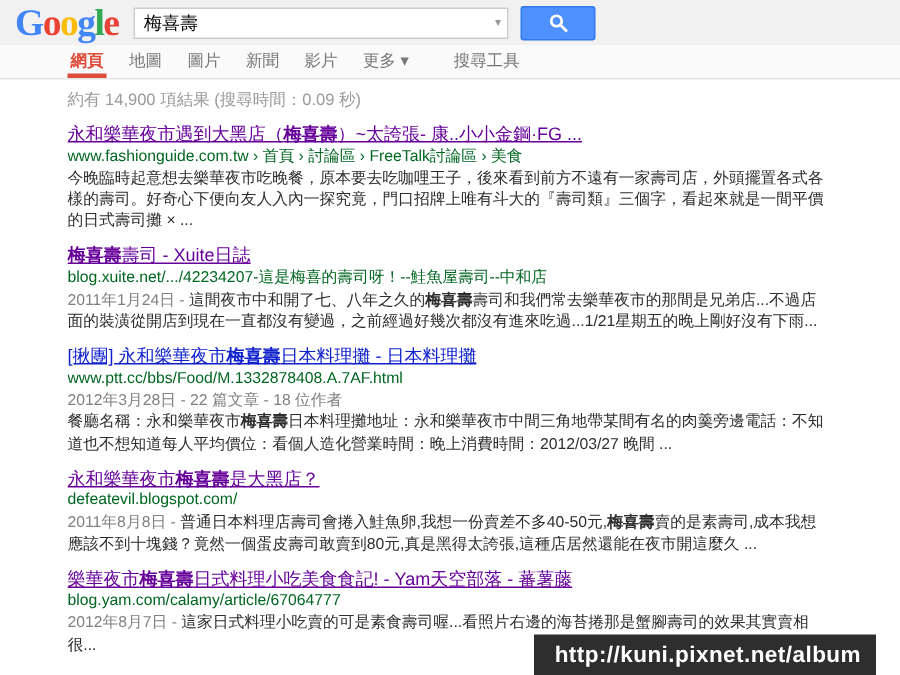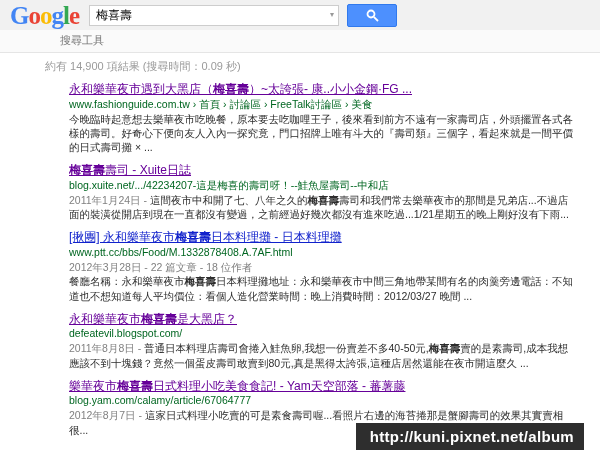--- a/index.html
+++ b/index.html
@@ -24,21 +24,21 @@
   
   .tabsbar { height:23px; background:#fafafa; border-bottom:1px solid #e5e5e5;
              display:flex; align-items:flex-end; padding-left:45px; font-size:11px; }
   .tabs { display:flex; align-items:flex-end; }
   .tab { margin-right:13px; padding:3px 2px 4px; color:#777; cursor:pointer; white-space:nowrap; }
   .tab.active { color:#dd4b39; font-weight:bold; border-bottom:3px solid #dd4b39; padding-bottom:1px; }
   .tools { margin-left:13px; color:#777; padding:3px 2px 4px; cursor:pointer; white-space:nowrap; }
   
   .stats { margin:6px 0 8px 45px; font-size:11px; color:#9a9a9a; }
   
-  .results { margin-left:69px; width:507px; }
+  .results { margin-left:45px; width:507px; }
   .result { margin-bottom:9px; }
   .rtitle { display:block; font-size:12px; color:#1122cc; text-decoration:underline;
             white-space:nowrap; overflow:hidden; line-height:1.3; cursor:pointer; }
   .rtitle.visited { color:#660099; }
   .rtitle .b { font-weight:bold; }
   .rurl { font-size:10.5px; color:#006621; line-height:1.33; white-space:nowrap; overflow:hidden; }
   .rmeta { font-size:10.5px; color:#808080; line-height:1.36; }
   .rsnippet { font-size:10.5px; color:#2d2d2d; line-height:1.36; }
   .rsnippet .g { color:#808080; }
   .rsnippet .b { font-weight:bold; }
@@ -62,20 +62,28 @@
         <svg width="13" height="13" viewBox="0 0 13 13">
           <circle cx="5" cy="5" r="3.5" fill="none" stroke="#ffffff" stroke-width="1.8"></circle>
           <line x1="7.8" y1="7.8" x2="12" y2="12" stroke="#ffffff" stroke-width="1.8"></line>
         </svg>
       </span>
     </button>
   </div>
 </header>
 
 <nav class="tabsbar">
+  <div class="tabs">
+      <div class="tab active">網頁</div>
+      <div class="tab">地圖</div>
+      <div class="tab">圖片</div>
+      <div class="tab">新聞</div>
+      <div class="tab">影片</div>
+      <div class="tab">更多 ▾</div>
+    </div>
   <div class="tools">搜尋工具</div>
 </nav>
 
 <div class="stats">約有 14,900 項結果 (搜尋時間：0.09 秒)</div>
 
 <main class="results">
     <div class="result">
       <a href="#" class="rtitle visited"><span>永和樂華夜市遇到大黑店（</span><span class="b">梅喜壽</span><span>）~太誇張- 康..小小金鋼·FG ...</span></a>
       <div class="rurl">www.fashionguide.com.tw › 首頁 › 討論區 › FreeTalk討論區 › 美食</div>
       <div class="rsnippet"><span class="">今晚臨時起意想去樂華夜市吃晚餐，原本要去吃咖哩王子，後來看到前方不遠有一家壽司店，外頭擺置各式各樣的壽司。好奇心下便向友人入內一探究竟，門口招牌上唯有斗大的『壽司類』三個字，看起來就是一間平價的日式壽司攤 × ...</span></div>

